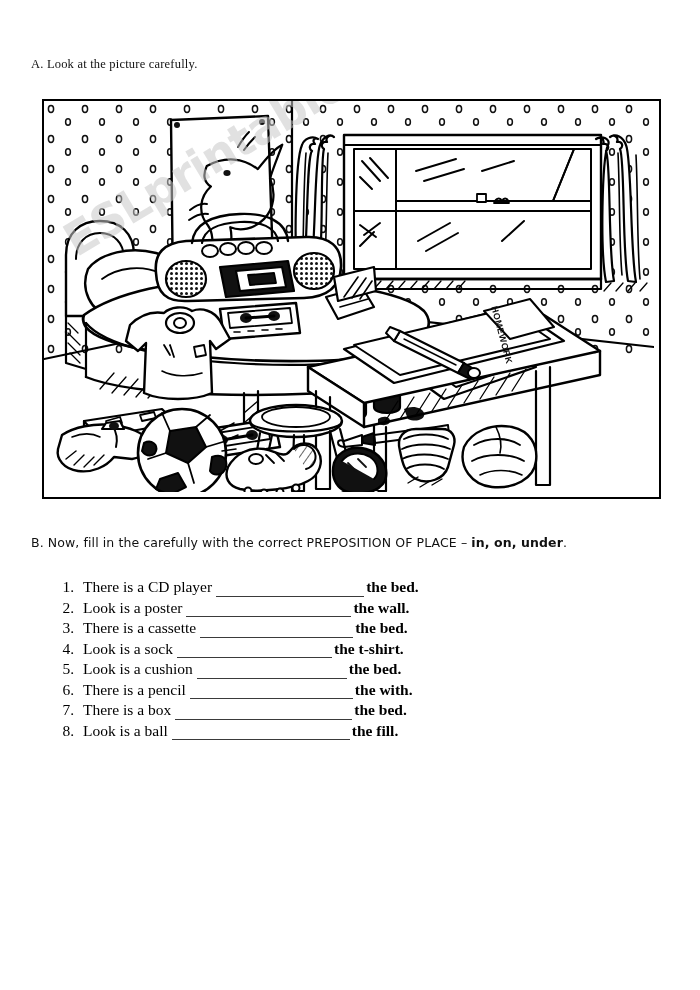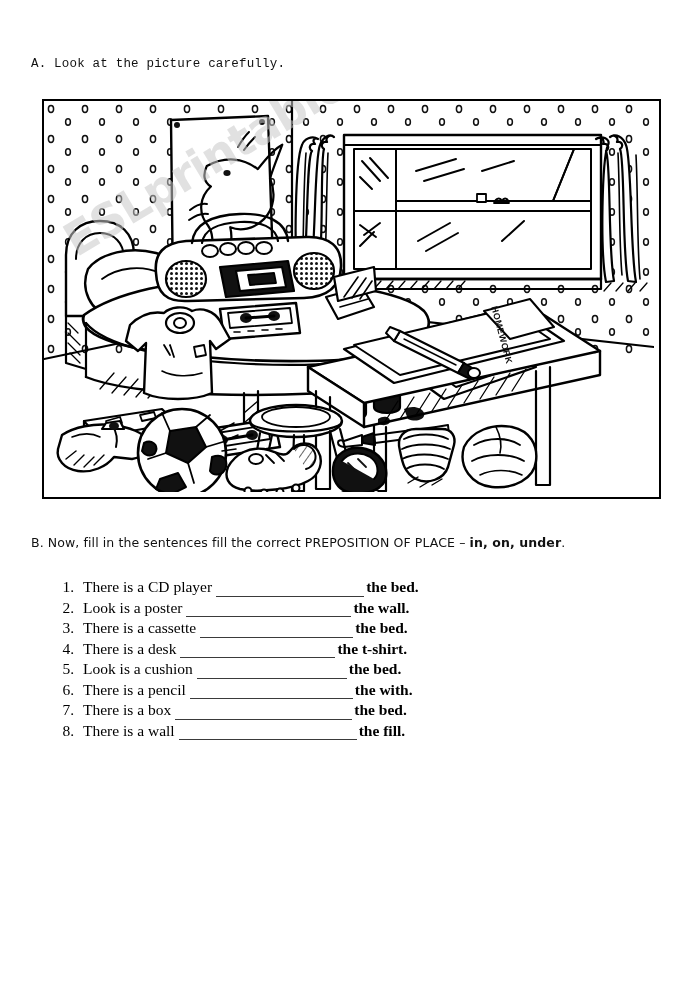--- a/index.html
+++ b/index.html
@@ -14,21 +14,21 @@
     font-family: "Liberation Sans", sans-serif;
     color: #000000;
     overflow: hidden;
   }
 
   
   .instr-a {
     position: absolute;
     left: 31px;
     top: 57px;
-    font-family: Liberation Mono, monospace;
+    font-family: Liberation Serif, serif;
     font-size: 12.5px;
     letter-spacing: 0.2px;
     color: #111;
     white-space: nowrap;
   }
 
   
   .picture-frame {
     position: absolute;
     left: 42px;
@@ -556,21 +556,21 @@
 
     <div style="position:absolute; left:455px; top:204px; transform:rotate(75deg);
                 transform-origin:left top; font-family:'Liberation Sans', sans-serif;
                 font-size:9px; font-weight:bold; letter-spacing:0.5px; color:#111;">HOMEWORK</div>
   </div>
 
   <div class="watermark">ESLprintables.com</div>
 </div>
 
 <div class="instr-b">
-  <span>B. Now, fill in the sentences fill the correct PREPOSITION OF PLACE – </span><b>in,  on,  under</b><span>.</span>
+  <span>B. Now, fill in the carefully with the correct PREPOSITION OF PLACE – </span><b>in,  on,  under</b><span>.</span>
 </div>
 
 <div class="sentences" id="sentence-list">
     <div class="s-row">
       <span class="s-num">1.</span>
       <span class="s-pre">There is a CD player</span>
       <span class="s-blank" style="width: 148px;"></span>
       <span class="s-post">the bed.</span>
     </div>
     <div class="s-row">
@@ -580,21 +580,21 @@
       <span class="s-post">the wall.</span>
     </div>
     <div class="s-row">
       <span class="s-num">3.</span>
       <span class="s-pre">There is a cassette</span>
       <span class="s-blank" style="width: 153px;"></span>
       <span class="s-post">the bed.</span>
     </div>
     <div class="s-row">
       <span class="s-num">4.</span>
-      <span class="s-pre">There is a desk</span>
+      <span class="s-pre">Look is a sock</span>
       <span class="s-blank" style="width: 155px;"></span>
       <span class="s-post">the t-shirt.</span>
     </div>
     <div class="s-row">
       <span class="s-num">5.</span>
       <span class="s-pre">Look is a cushion</span>
       <span class="s-blank" style="width: 150px;"></span>
       <span class="s-post">the bed.</span>
     </div>
     <div class="s-row">
@@ -604,17 +604,17 @@
       <span class="s-post">the with.</span>
     </div>
     <div class="s-row">
       <span class="s-num">7.</span>
       <span class="s-pre">There is a box</span>
       <span class="s-blank" style="width: 177px;"></span>
       <span class="s-post">the bed.</span>
     </div>
     <div class="s-row">
       <span class="s-num">8.</span>
-      <span class="s-pre">There is a wall</span>
+      <span class="s-pre">Look is a ball</span>
       <span class="s-blank" style="width: 178px;"></span>
       <span class="s-post">the fill.</span>
     </div>
   </div>
 
 </body></html>

